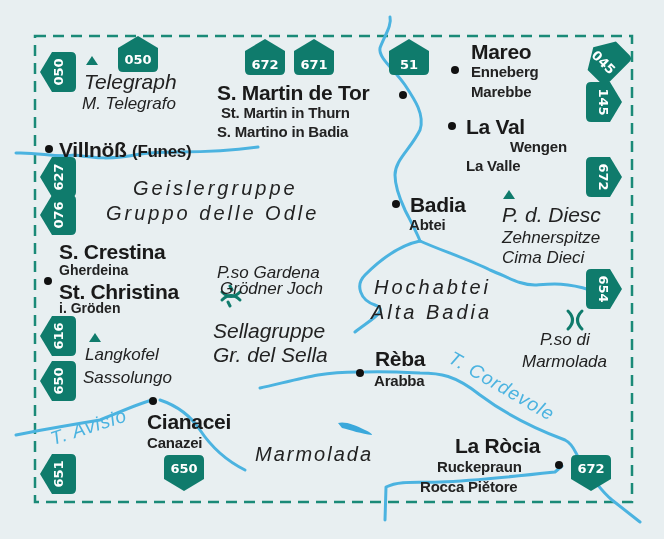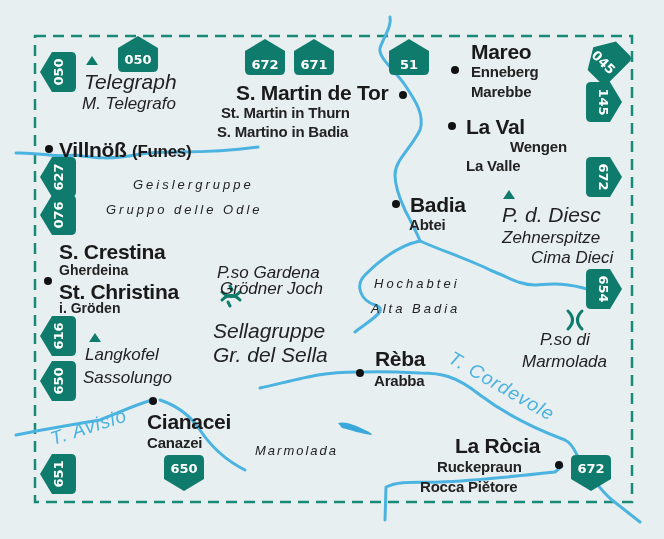--- a/index.html
+++ b/index.html
@@ -5,21 +5,21 @@
   html, body { margin:0; padding:0; }
   body { width:664px; height:539px; background:#e8eff1; position:relative; overflow:hidden;
          font-family:"Liberation Sans", "DejaVu Sans", sans-serif; color:#1a1a1a; }
   #map { position:absolute; left:0; top:0; width:664px; height:539px; }
   .lbl { position:absolute; white-space:nowrap; line-height:1; }
   .town { font-weight:bold; font-size:21px; letter-spacing:-0.3px; }
   .sub  { font-weight:bold; font-size:15px; letter-spacing:-0.2px; color:#222; }
   .subs { font-weight:bold; font-size:14px; color:#222; }
   .peak { font-style:italic; font-size:21px; color:#222; }
   .peaks{ font-style:italic; font-size:17px; color:#222; }
-  .group{ font-style:italic; font-size:13px; letter-spacing:3px; color:#222; }
+  .group{ font-style:italic; font-size:20px; letter-spacing:3px; color:#222; }
   .river{ font-style:italic; font-size:19px; color:#4bb3e0; letter-spacing:1px; }
   .badge-text { font-family:"DejaVu Sans", sans-serif; font-weight:bold; font-size:13px; fill:#fff; }
   .dot { position:absolute; width:8px; height:8px; border-radius:50%; background:#111; }
 </style>
 </head>
 <body>
 
 <svg id="map" width="664" height="539" viewBox="0 0 664 539" xmlns="http://www.w3.org/2000/svg">
   <defs>
 
@@ -139,21 +139,21 @@
 <div class="dot" style="left:448px;top:122px;"></div>
 <div class="dot" style="left:392px;top:200px;"></div>
 <div class="dot" style="left:44px;top:277px;"></div>
 <div class="dot" style="left:356px;top:369px;"></div>
 <div class="dot" style="left:149px;top:397px;"></div>
 <div class="dot" style="left:555px;top:461px;"></div>
 
 <div class="lbl peak" style="left:84px;top:71px;">Telegraph</div>
 <div class="lbl peaks" style="left:82px;top:95px;">M. Telegrafo</div>
 
-<div class="lbl town" style="left:217px;top:82px;margin-left:19px;">S. Martin de Tor</div>
+<div class="lbl town" style="left:217px;top:82px;">S. Martin de Tor</div>
 <div class="lbl sub" style="left:221px;top:105px;">St. Martin in Thurn</div>
 <div class="lbl sub" style="left:217px;top:124px;">S. Martino in Badia</div>
 
 <div class="lbl town" style="left:471px;top:41px;">Mareo</div>
 <div class="lbl sub" style="left:471px;top:64px;">Enneberg</div>
 <div class="lbl sub" style="left:471px;top:84px;">Marebbe</div>
 
 <div class="lbl town" style="left:59px;top:139px;">
   <span>Villnöß</span>
   <span style="font-size:17px;">(Funes)</span>
@@ -164,21 +164,21 @@
 <div class="lbl sub" style="left:466px;top:158px;">La Valle</div>
 
 <div class="lbl group" style="left:133px;top:178px;">Geislergruppe</div>
 <div class="lbl group" style="left:106px;top:203px;">Gruppo delle Odle</div>
 
 <div class="lbl town" style="left:410px;top:194px;">Badia</div>
 <div class="lbl sub" style="left:409px;top:217px;">Abtei</div>
 
 <div class="lbl peak" style="left:502px;top:204px;">P. d. Diesc</div>
 <div class="lbl peaks" style="left:502px;top:229px;">Zehnerspitze</div>
-<div class="lbl peaks" style="left:502px;top:249px;margin-left:29px;">Cima Dieci</div>
+<div class="lbl peaks" style="left:502px;top:249px;">Cima Dieci</div>
 
 <div class="lbl town" style="left:59px;top:241px;">S. Crestina</div>
 <div class="lbl subs" style="left:59px;top:263px;">Gherdeina</div>
 <div class="lbl town" style="left:59px;top:281px;">St. Christina</div>
 <div class="lbl subs" style="left:59px;top:301px;">i. Gröden</div>
 
 <div class="lbl peaks" style="left:220px;top:232px;margin-top:48px;">Grödner Joch</div>
 <div class="lbl peaks" style="left:217px;top:264px;">P.so Gardena</div>
 
 <div class="lbl group" style="left:374px;top:277px;">Hochabtei</div>

